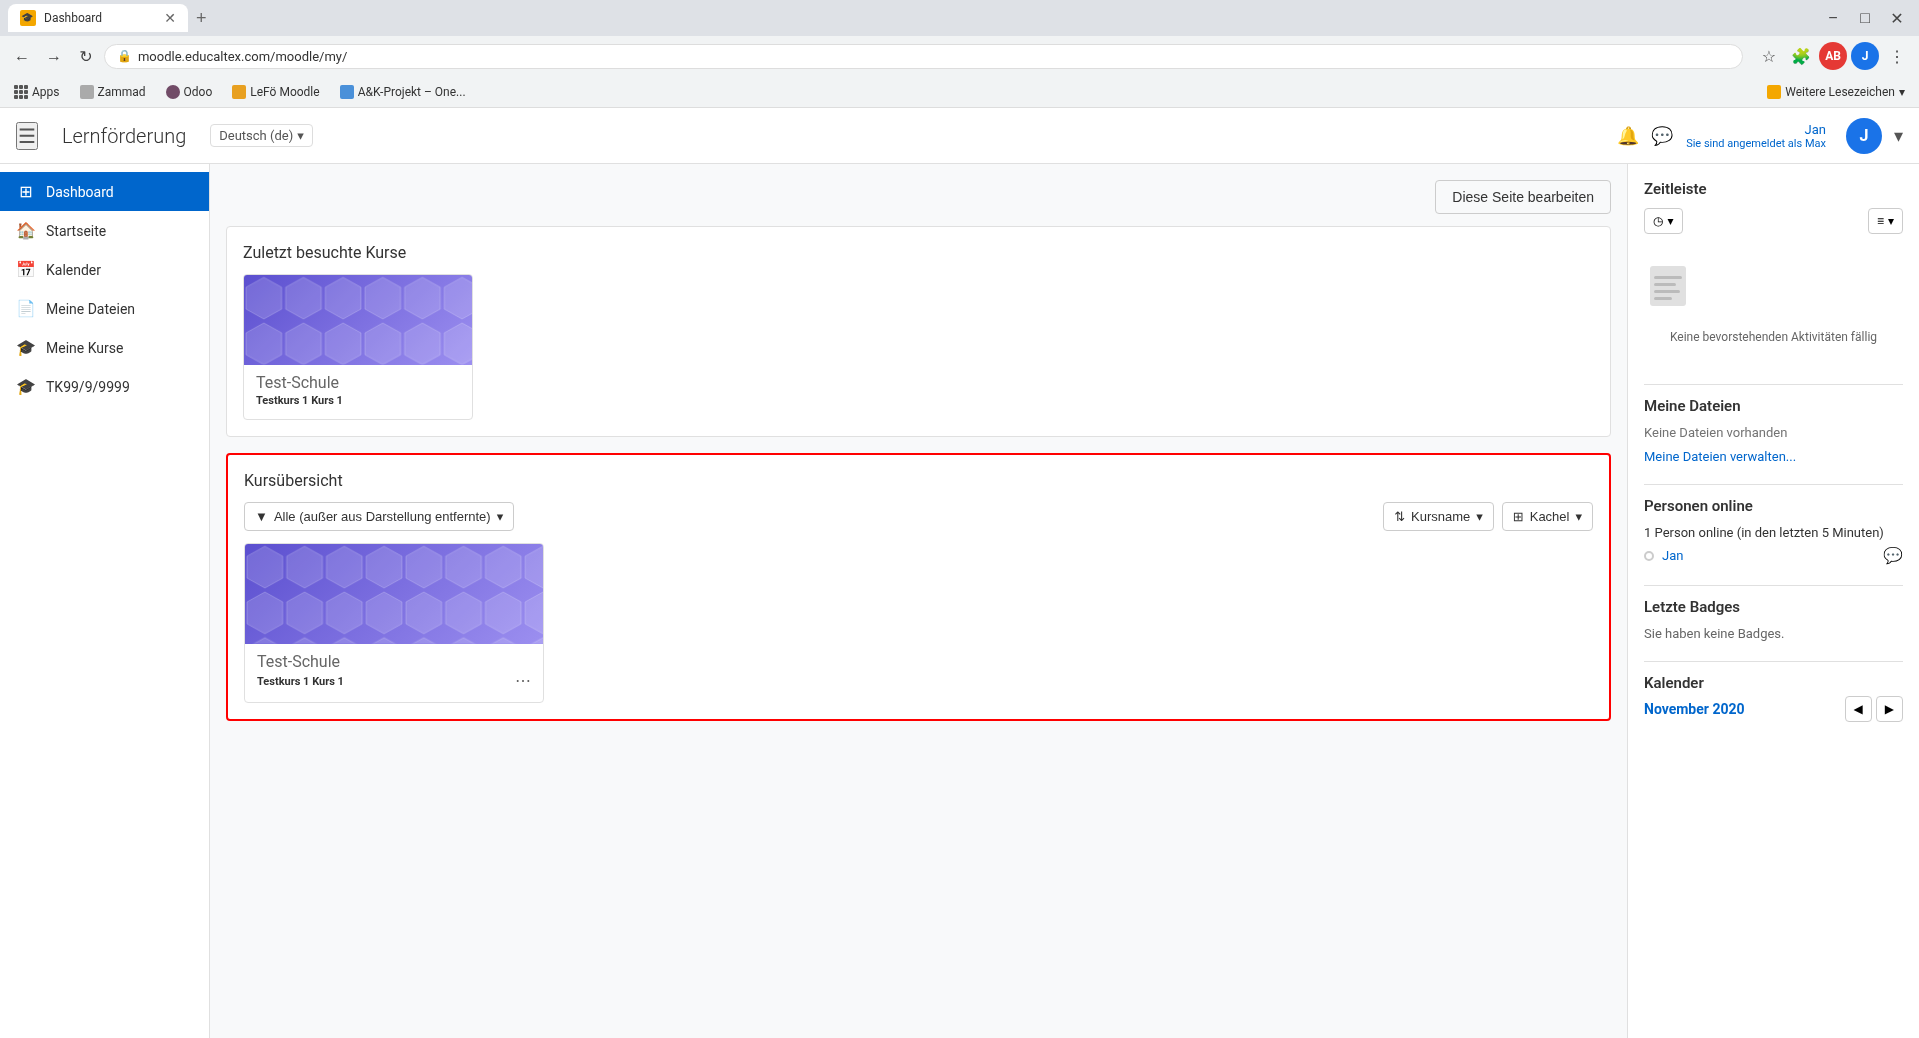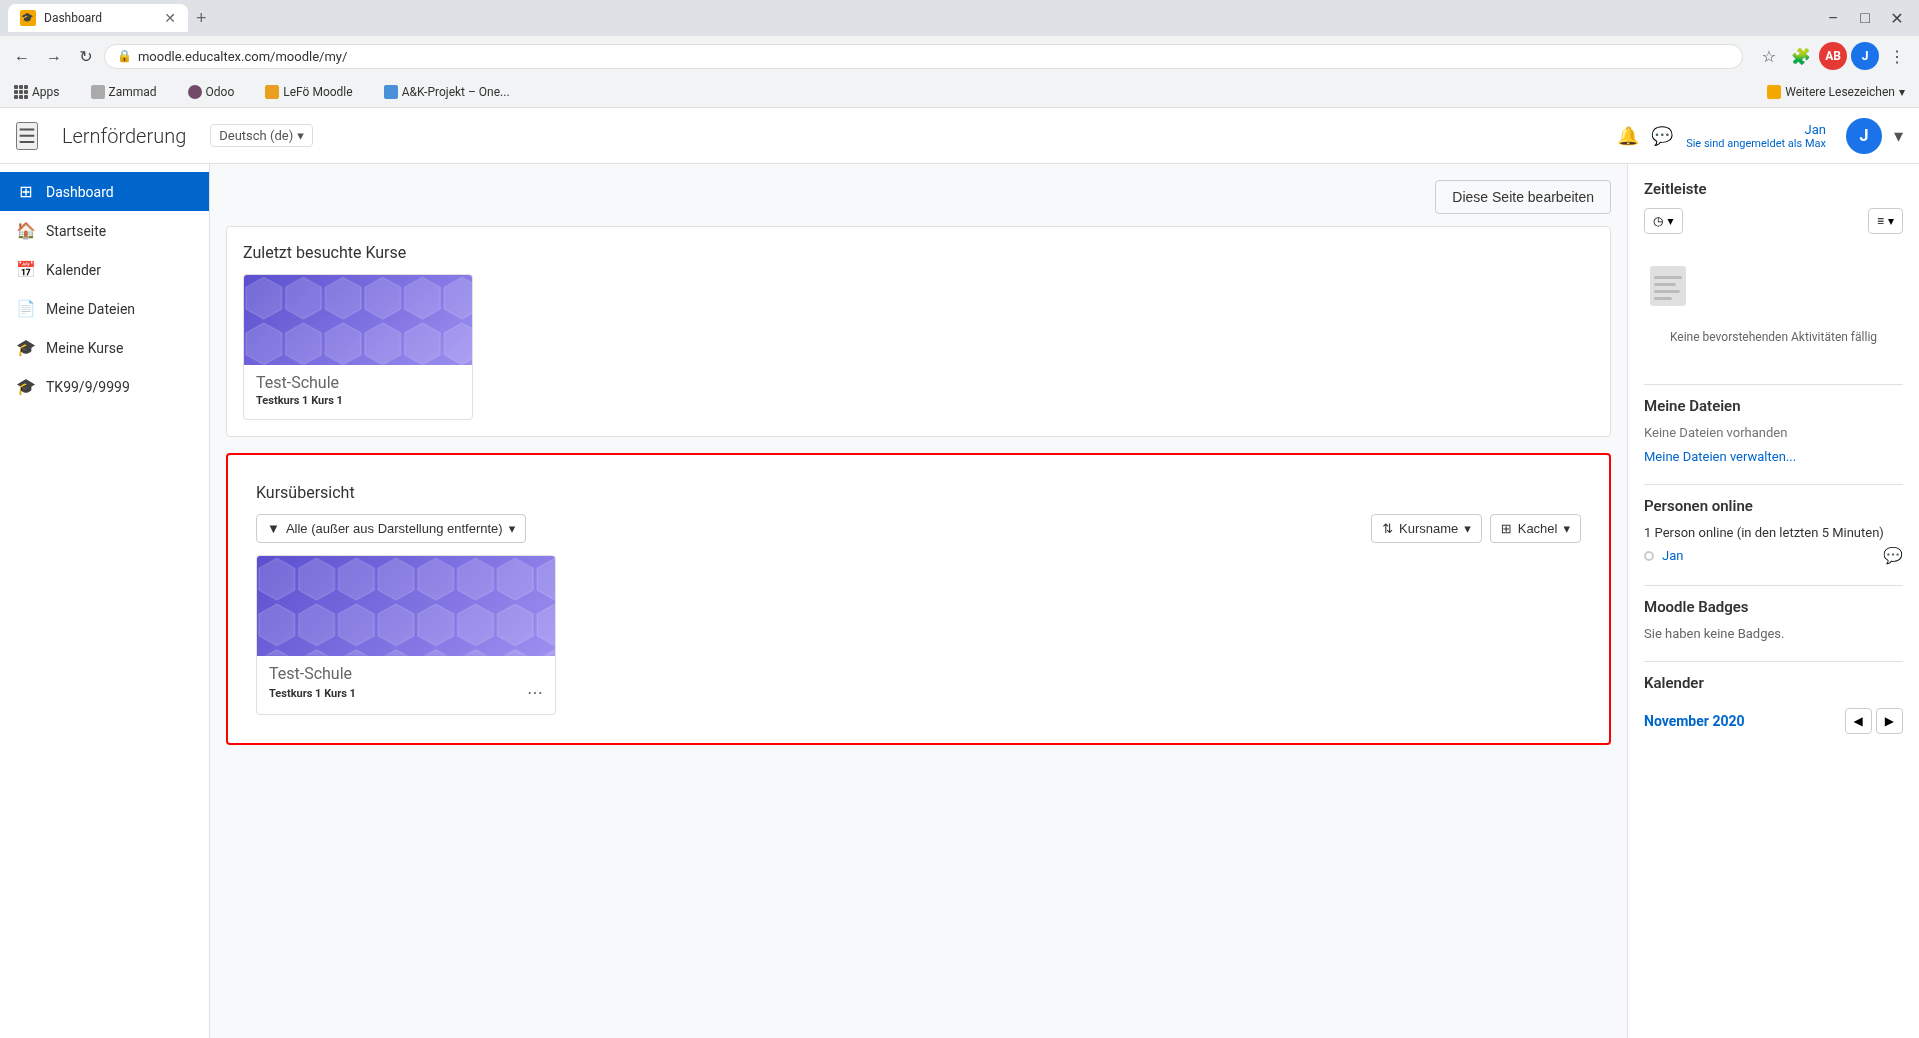--- a/index.html
+++ b/index.html
@@ -15,21 +15,21 @@
     .browser-new-tab { background: none; border: none; font-size: 18px; color: #666; cursor: pointer; padding: 0 8px; }
     .browser-controls { display: flex; align-items: center; padding: 4px 8px; background: #f1f3f4; height: 40px; gap: 4px; }
     .nav-btn { background: none; border: none; width: 28px; height: 28px; border-radius: 50%; display: flex; align-items: center; justify-content: center; cursor: pointer; font-size: 16px; color: #444; }
     .address-bar { flex: 1; background: #fff; border: 1px solid #ddd; border-radius: 20px; padding: 4px 12px; font-size: 13px; color: #333; display: flex; align-items: center; gap: 6px; }
     .address-bar .lock-icon { color: #444; font-size: 12px; }
     .address-text { color: #333; font-size: 13px; }
     .browser-actions { display: flex; align-items: center; gap: 4px; margin-left: 8px; }
     .browser-action-btn { background: none; border: none; width: 28px; height: 28px; border-radius: 50%; display: flex; align-items: center; justify-content: center; cursor: pointer; font-size: 16px; color: #444; }
 
     
-    .bookmarks-bar { background: #f1f3f4; padding: 2px 8px; display: flex; align-items: center; gap: 19px; border-bottom: 1px solid #ddd; height: 32px; }
+    .bookmarks-bar { background: #f1f3f4; padding: 2px 8px; display: flex; align-items: center; gap: 8px; border-bottom: 1px solid #ddd; height: 32px; }
     .bookmark-item { display: flex; align-items: center; gap: 4px; font-size: 12px; color: #333; cursor: pointer; padding: 2px 6px; border-radius: 4px; white-space: nowrap; }
 
     
     .app-container { display: flex; flex-direction: column; height: calc(100vh - 108px); }
 
     
     .top-nav { background: #fff; border-bottom: 1px solid #e0e0e0; padding: 0 16px; height: 56px; display: flex; align-items: center; gap: 16px; }
     .hamburger { font-size: 20px; cursor: pointer; color: #555; margin-right: 8px; }
     .site-logo { font-size: 20px; font-weight: 300; color: #333; }
     .lang-selector { display: flex; align-items: center; gap: 4px; font-size: 13px; color: #555; cursor: pointer; border: 1px solid #ddd; border-radius: 4px; padding: 3px 8px; margin-left: 8px; }
@@ -60,21 +60,21 @@
     
     .section-card { background: #fff; border: 1px solid #e0e0e0; border-radius: 4px; margin-bottom: 16px; padding: 16px; }
     .section-title { font-size: 16px; color: #333; margin-bottom: 12px; font-weight: normal; }
     .course-card-small { width: 230px; border: 1px solid #e0e0e0; border-radius: 4px; overflow: hidden; cursor: pointer; }
     .course-thumb { height: 90px; background: linear-gradient(135deg, #5b4fcf 0%, #7c6fe0 50%, #9c8ff0 100%); position: relative; overflow: hidden; }
     .course-info { padding: 8px 12px 12px; }
     .course-category { font-size: 16px; color: #666; }
     .course-name { font-size: 11px; font-weight: bold; color: #333; margin-top: 2px; }
 
     
-    .section-card-highlighted { background: #fff; border: 2px solid red; border-radius: 4px; margin-bottom: 16px; padding: 28px; }
+    .section-card-highlighted { background: #fff; border: 2px solid red; border-radius: 4px; margin-bottom: 16px; padding: 16px; }
 
     
     .filters-row { display: flex; align-items: center; justify-content: space-between; margin-bottom: 12px; }
     .filter-left { display: flex; gap: 8px; }
     .filter-btn { display: flex; align-items: center; gap: 6px; background: #fff; border: 1px solid #ccc; border-radius: 4px; padding: 6px 10px; font-size: 13px; cursor: pointer; color: #333; }
     .filter-right { display: flex; gap: 8px; }
     .sort-btn { display: flex; align-items: center; gap: 6px; background: #fff; border: 1px solid #ccc; border-radius: 4px; padding: 6px 10px; font-size: 13px; cursor: pointer; color: #333; }
 
     
     .course-grid { display: flex; flex-wrap: wrap; gap: 12px; }
@@ -360,29 +360,29 @@
         <div class="online-user">
           <span class="online-indicator"></span>
           <span class="online-user-name">Jan</span>
           <span class="chat-icon">💬</span>
         </div>
       </div>
 
       <hr class="widget-divider">
 
       <div class="widget">
-        <h4 class="widget-title">Moodle Badges</h4>
+        <h4 class="widget-title">Letzte Badges</h4>
         <p class="badges-empty">Sie haben keine Badges.</p>
       </div>
 
       <hr class="widget-divider">
 
       <div class="widget">
         <h4 class="calendar-title">Kalender</h4>
-        <div style="display:flex;justify-content:space-between;align-items:center;margin-top:16px;">
+        <div style="display:flex;justify-content:space-between;align-items:center;margin-top:4px;">
           <span class="calendar-month">November 2020</span>
           <div style="display:flex;gap:4px;">
             <button class="widget-btn">◀</button>
             <button class="widget-btn">▶</button>
           </div>
         </div>
       </div>
     </div>
   </div>
 </div>

